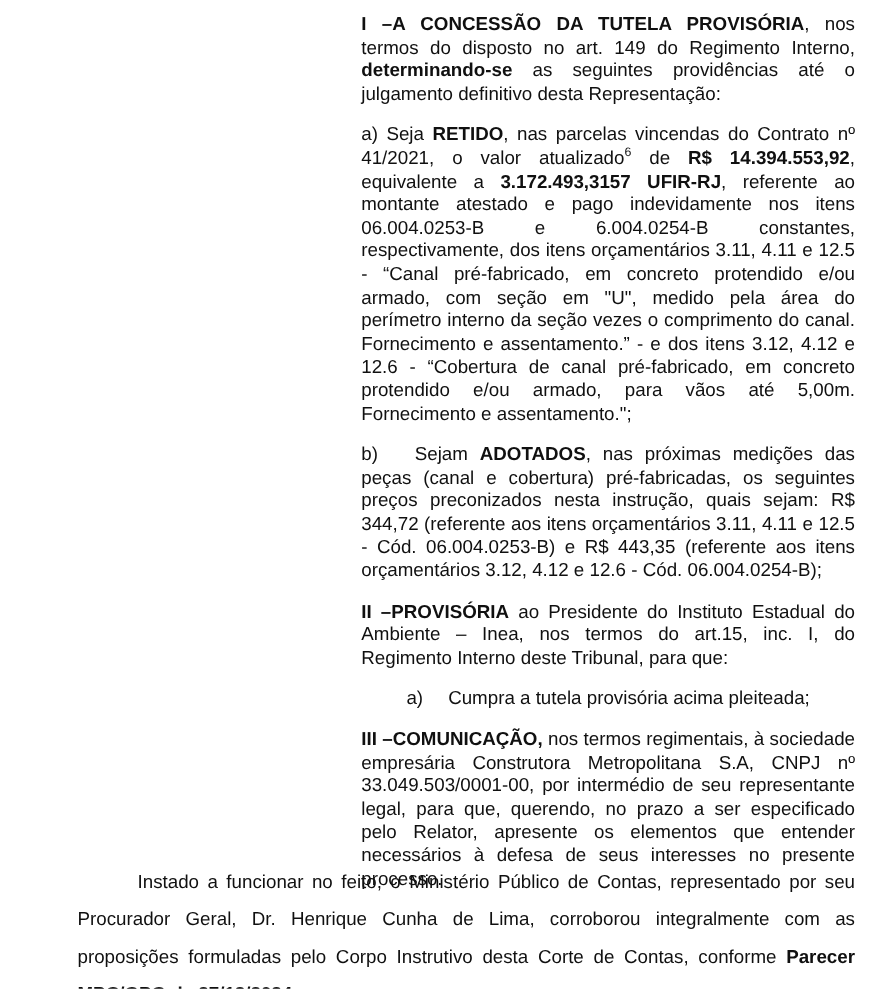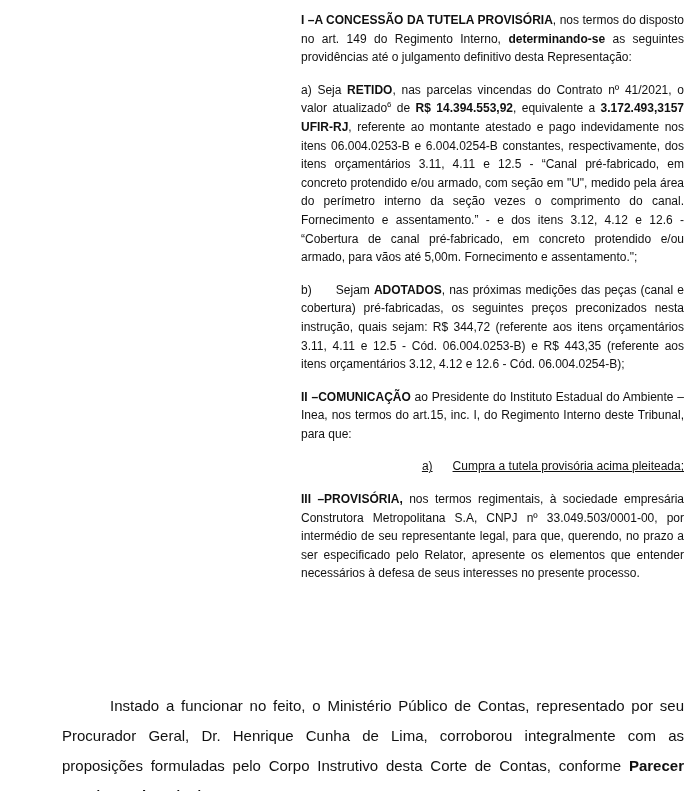--- a/index.html
+++ b/index.html
@@ -19,35 +19,34 @@
   }
 
   
   #quoted-block {
     position: absolute;
     left: 285px;
     top: 11px;
     width: 399px;
   }
   #quoted-block p {
-    margin: 0 0 14px 16px;
-    font-size: 12px;
+    margin: 0 0 14px 4px;
+    font-size: 15px;
     line-height: 18.6px;
     text-align: justify;
     text-justify: inter-word;
     hyphens: none;
   }
   #quoted-block p:last-child {
     margin-bottom: 0;
   }
 
   
   #quoted-block p.sub-item {
-    text-align: right;
-    text-decoration: underline;
+    text-align: center;
   }
   #quoted-block p.sub-item-justified {
     text-align: justify;
   }
   .tab-gap {
     display: inline-block;
     width: 20px;
   }
 
   
@@ -81,29 +80,29 @@
 
   <p>
     <span>a)</span><span> Seja </span><b>RETIDO</b><span>, nas parcelas vincendas do Contrato nº 41/2021, o valor atualizado</span><sup>6</sup><span> de </span><b>R$ 14.394.553,92</b><span>, equivalente a </span><b>3.172.493,3157 UFIR-RJ</b><span>, referente ao montante atestado e pago indevidamente nos itens 06.004.0253-B e 6.004.0254-B constantes, respectivamente, dos itens orçamentários 3.11, 4.11 e 12.5 - “Canal pré-fabricado, em concreto protendido e/ou armado, com seção em "U", medido pela área do perímetro interno da seção vezes o comprimento do canal. Fornecimento e assentamento.” - e dos itens 3.12, 4.12 e 12.6 - “Cobertura de canal pré-fabricado, em concreto protendido e/ou armado, para vãos até 5,00m. Fornecimento e assentamento.";</span>
   </p>
 
   <p>
     <span>b)</span><span class="tab-gap"></span><span> Sejam </span><b>ADOTADOS</b><span>, nas próximas medições das peças (canal e cobertura) pré-fabricadas, os seguintes preços preconizados nesta instrução, quais sejam: R$ 344,72 (referente aos itens orçamentários 3.11, 4.11 e 12.5 - Cód. 06.004.0253-B) e R$ 443,35 (referente aos itens orçamentários 3.12, 4.12 e 12.6 - Cód. 06.004.0254-B);</span>
   </p>
 
   <p>
-    <b>II –COMUNICAÇÃO</b><span> ao Presidente do Instituto Estadual do Ambiente – Inea, nos termos do art.15, inc. I, do Regimento Interno deste Tribunal, para que:</span>
+    <b>II –PROVISÓRIA</b><span> ao Presidente do Instituto Estadual do Ambiente – Inea, nos termos do art.15, inc. I, do Regimento Interno deste Tribunal, para que:</span>
   </p>
 
   <p class="sub-item">
     <span>a)</span><span class="tab-gap"></span><span>Cumpra a tutela provisória acima pleiteada;</span>
   </p>
 
 
   <p>
-    <b>III –PROVISÓRIA,</b><span> nos termos regimentais, à sociedade empresária Construtora Metropolitana S.A, CNPJ nº 33.049.503/0001-00, por intermédio de seu representante legal, para que, querendo, no prazo a ser especificado pelo Relator, apresente os elementos que entender necessários à defesa de seus interesses no presente processo.</span>
+    <b>III –COMUNICAÇÃO,</b><span> nos termos regimentais, à sociedade empresária Construtora Metropolitana S.A, CNPJ nº 33.049.503/0001-00, por intermédio de seu representante legal, para que, querendo, no prazo a ser especificado pelo Relator, apresente os elementos que entender necessários à defesa de seus interesses no presente processo.</span>
   </p>
 
 </section>
 
 <p id="closing-paragraph">
   <span>Instado a funcionar no feito, o Ministério Público de Contas, representado por seu Procurador Geral, Dr. Henrique Cunha de Lima, corroborou integralmente com as proposições formuladas pelo Corpo Instrutivo desta Corte de Contas, conforme </span><b>Parecer MPC/GPG de 27/12/2024</b><span>.</span>
 </p>
 
 </body></html>

